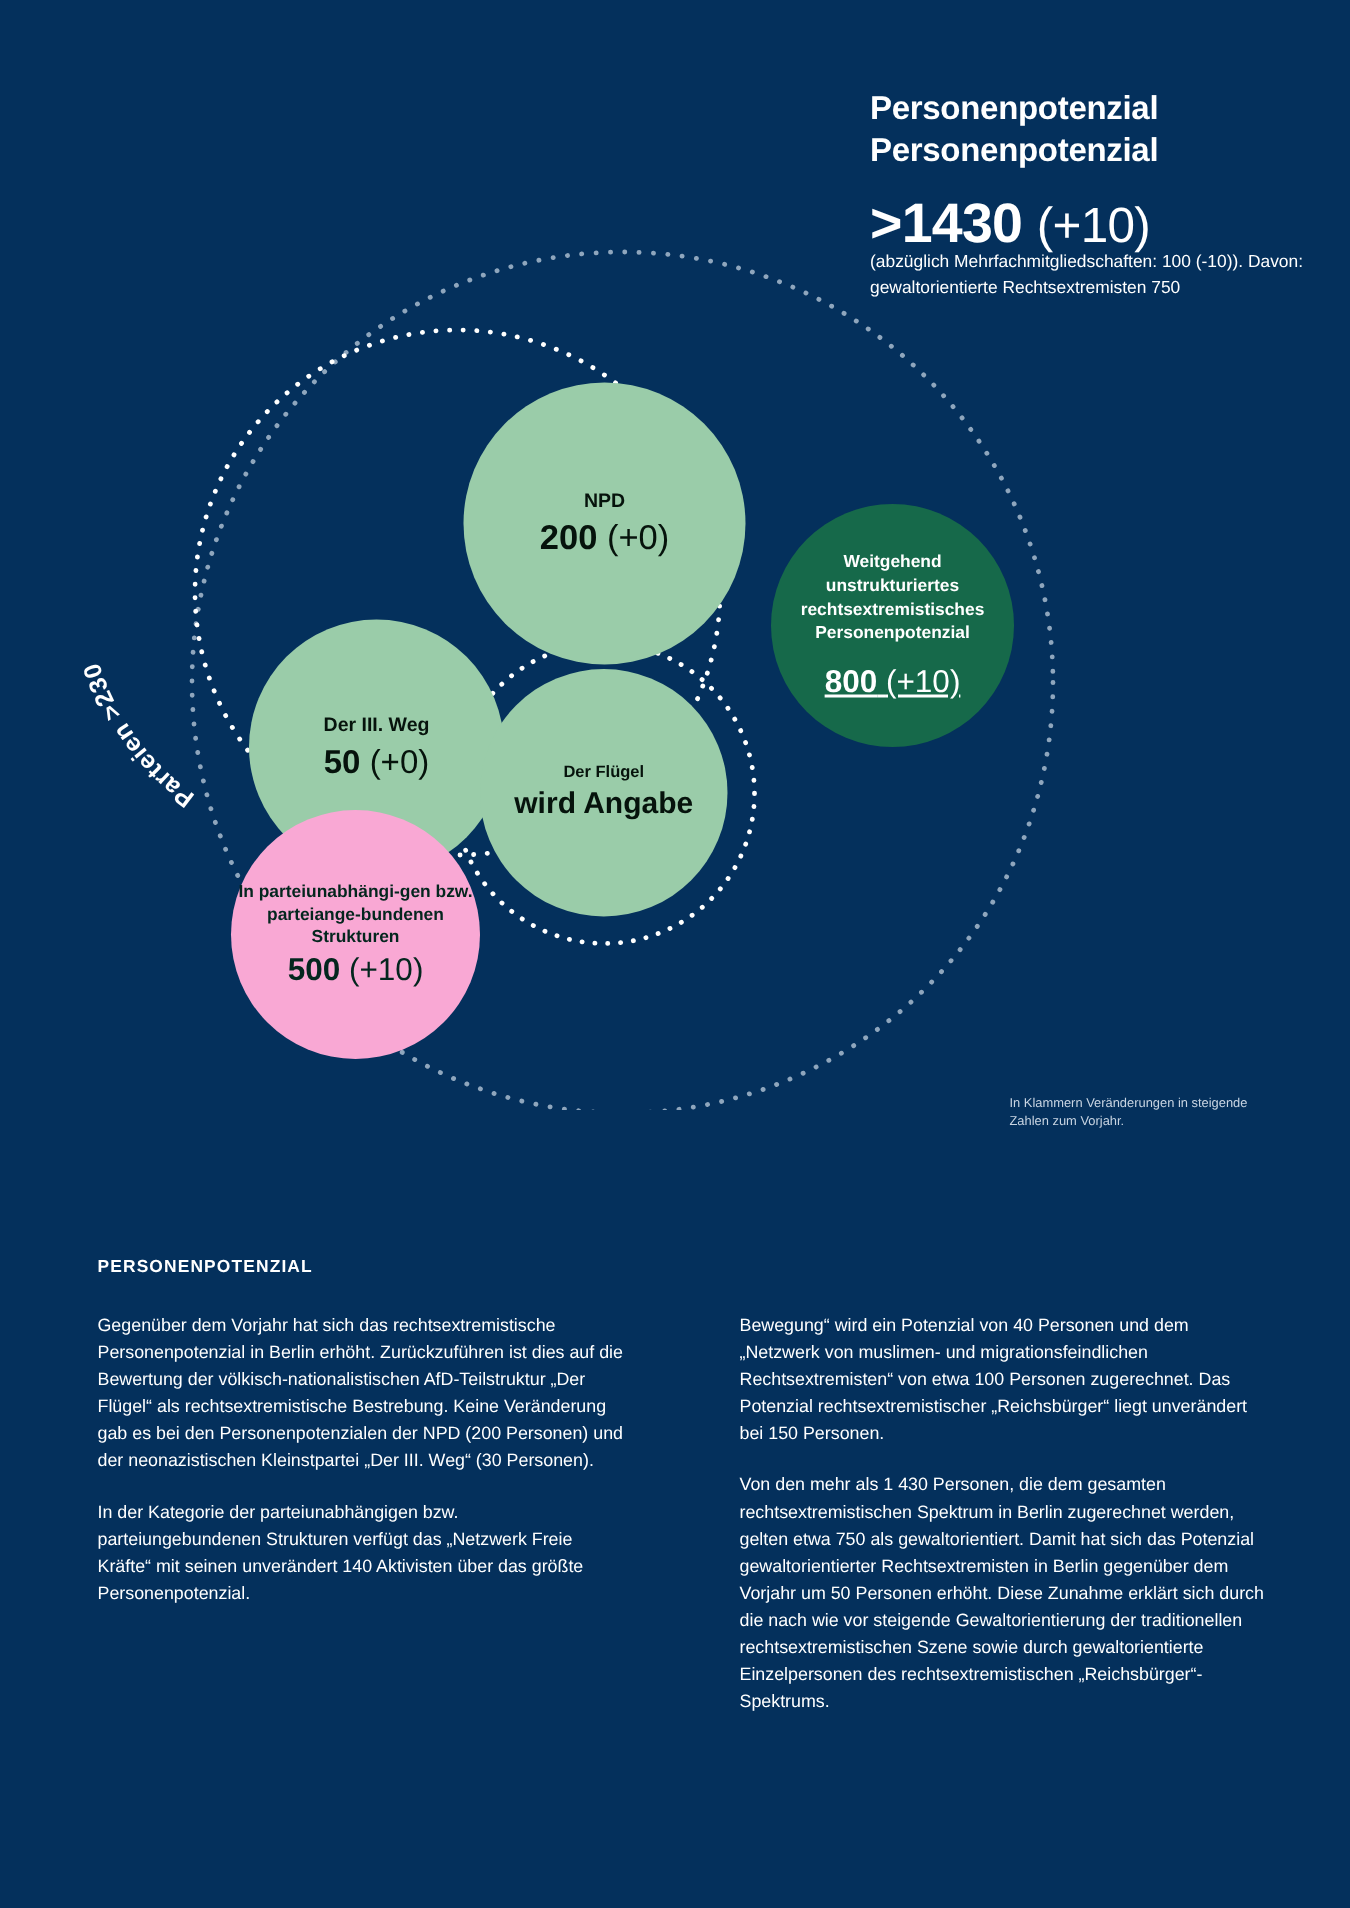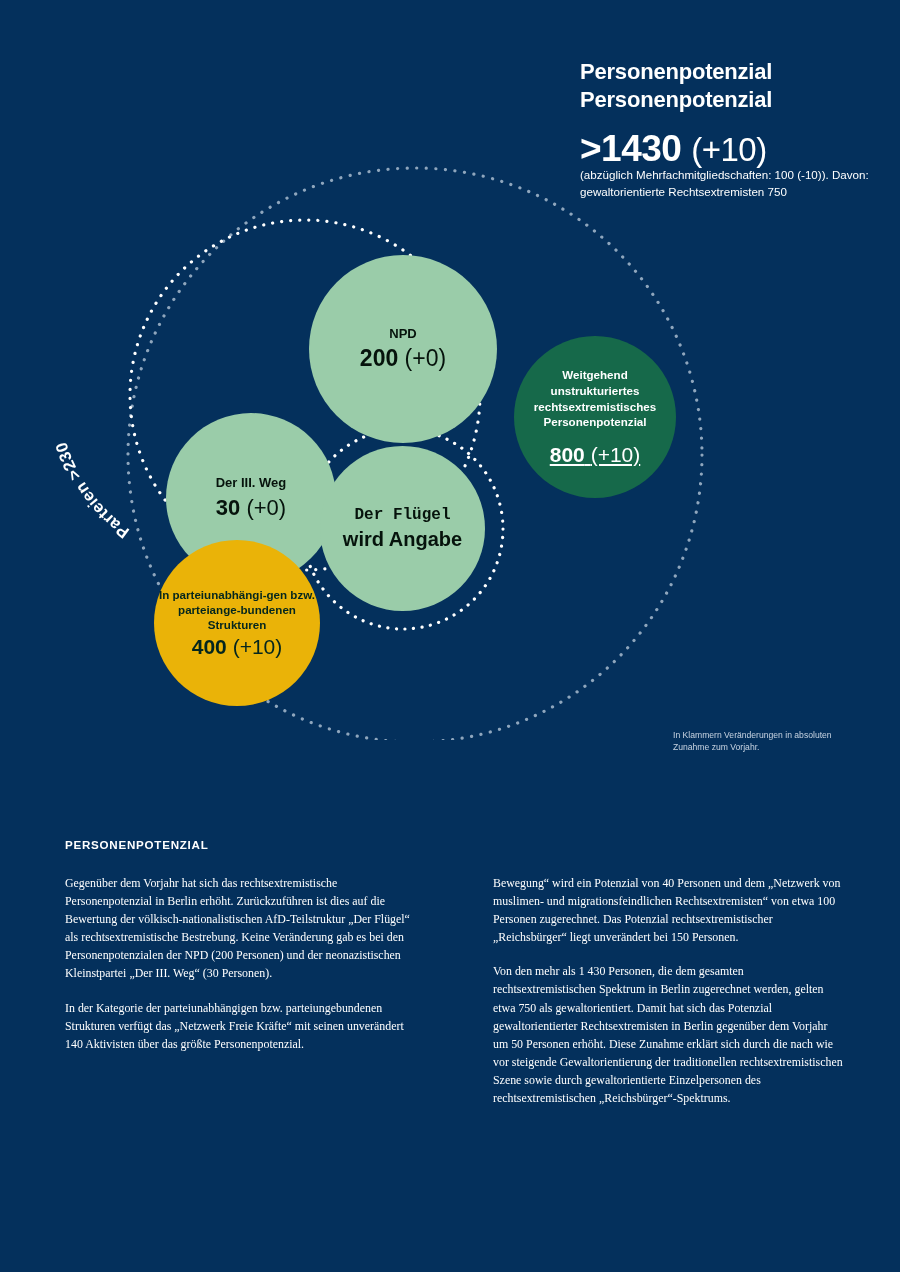--- a/index.html
+++ b/index.html
@@ -79,41 +79,41 @@
   }
   .bubble .b-value {
     font-weight: bold;
     white-space: nowrap;
   }
   .bubble .b-value .delta { font-weight: normal; }
 
   
   .bubble.light { background: #9acca9; color: #06130c; }
   .bubble.green { background: #16694a; color: #ffffff; }
-  .bubble.teal  { background: #eab308; color: #04261e; }
+  .bubble.teal  { background: #f9a8d4; color: #04261e; }
 
   
   #bubble-npd {
     left: 309px; top: 95px; width: 188px; height: 188px;
   }
   #bubble-npd .b-label { font-size: 13px; }
   #bubble-npd .b-value { font-size: 23px; margin-top: 4px; }
 
   
   #bubble-weg {
     left: 166px; top: 253px; width: 170px; height: 170px;
   }
   #bubble-weg .b-label { font-size: 13px; }
   #bubble-weg .b-value { font-size: 22px; margin-top: 4px; }
 
   
   #bubble-fluegel {
     left: 320px; top: 286px; width: 165px; height: 165px;
   }
-  #bubble-fluegel .b-label { font-size: 16px; font-family: Liberation Mono, monospace; }
+  #bubble-fluegel .b-label { font-size: 11px; }
   #bubble-fluegel .b-value { font-size: 20px; margin-top: 3px; }
 
   
   #bubble-unstruct {
     left: 514px; top: 176px; width: 162px; height: 162px;
     padding: 0 6px;
     gap: 10px;
   }
   #bubble-unstruct .b-label { font-size: 11.6px; line-height: 1.34; }
   #bubble-unstruct .b-value { font-size: 21px; margin-top: 3px; text-decoration: underline; }
@@ -161,21 +161,20 @@
   }
   #body-head {
     font-size: 11.6px;
     font-weight: bold;
     letter-spacing: 0.75px;
     margin-bottom: 23px;
   }
   #cols {
     display: flex;
     gap: 76px;
-    font-family: Liberation Serif, serif;
   }
   #cols .col { width: 364px; }
   #cols p {
     font-size: 11.9px;
     line-height: 1.52;
     margin-bottom: 16px;
   }
   #cols p:last-child { margin-bottom: 0; }
   #col-right { padding-top: 0; }
 </style>
@@ -216,47 +215,47 @@
     <div class="b-label">NPD</div>
     <div class="b-value">
       <span>200</span>
       <span class="delta">(+0)</span>
     </div>
   </div>
 
   <div class="bubble light" id="bubble-weg">
     <div class="b-label">Der III. Weg</div>
     <div class="b-value">
-      <span>30</span>
+      <span>50</span>
       <span class="delta">(+0)</span>
     </div>
   </div>
 
   <div class="bubble light" id="bubble-fluegel">
     <div class="b-label">Der Flügel</div>
     <div class="b-value">wird Angabe</div>
   </div>
 
   <div class="bubble green" id="bubble-unstruct">
     <div class="b-label">Weitgehend unstrukturiertes rechtsextremistisches Personenpotenzial</div>
     <div class="b-value">
       <span>800</span>
       <span class="delta">(+10)</span>
     </div>
   </div>
 
   <div class="bubble teal" id="bubble-partei">
     <div class="b-label">In parteiunabhängi-gen bzw. parteiange-bundenen Strukturen</div>
     <div class="b-value">
-      <span>400</span>
+      <span>500</span>
       <span class="delta">(+10)</span>
     </div>
   </div>
 
-  <div id="footnote">In Klammern Veränderungen in absoluten Zunahme zum Vorjahr.</div>
+  <div id="footnote">In Klammern Veränderungen in steigende Zahlen zum Vorjahr.</div>
 </div>
 
 <div id="body-text">
   <div id="body-head">PERSONENPOTENZIAL</div>
   <div id="cols">
     <div class="col" id="col-left">
       <p>Gegenüber dem Vorjahr hat sich das rechtsextremistische Personenpotenzial in Berlin erhöht. Zurückzuführen ist dies auf die Bewertung der völkisch-nationalistischen AfD-Teilstruktur „Der Flügel“ als rechtsextremistische Bestrebung. Keine Veränderung gab es bei den Personenpotenzialen der NPD (200 Personen) und der neonazistischen Kleinstpartei „Der III. Weg“ (30 Personen).</p>
       <p>In der Kategorie der parteiunabhängigen bzw. parteiungebundenen Strukturen verfügt das „Netzwerk Freie Kräfte“ mit seinen unverändert 140 Aktivisten über das größte Personenpotenzial.</p>
     </div>
     <div class="col" id="col-right">

